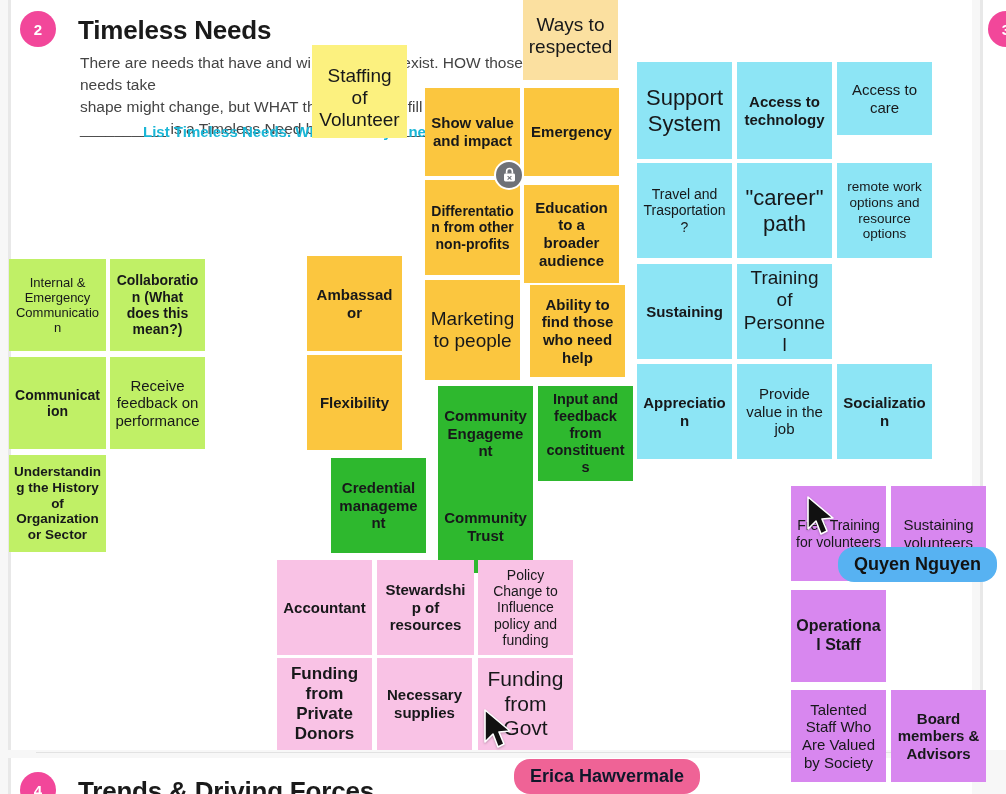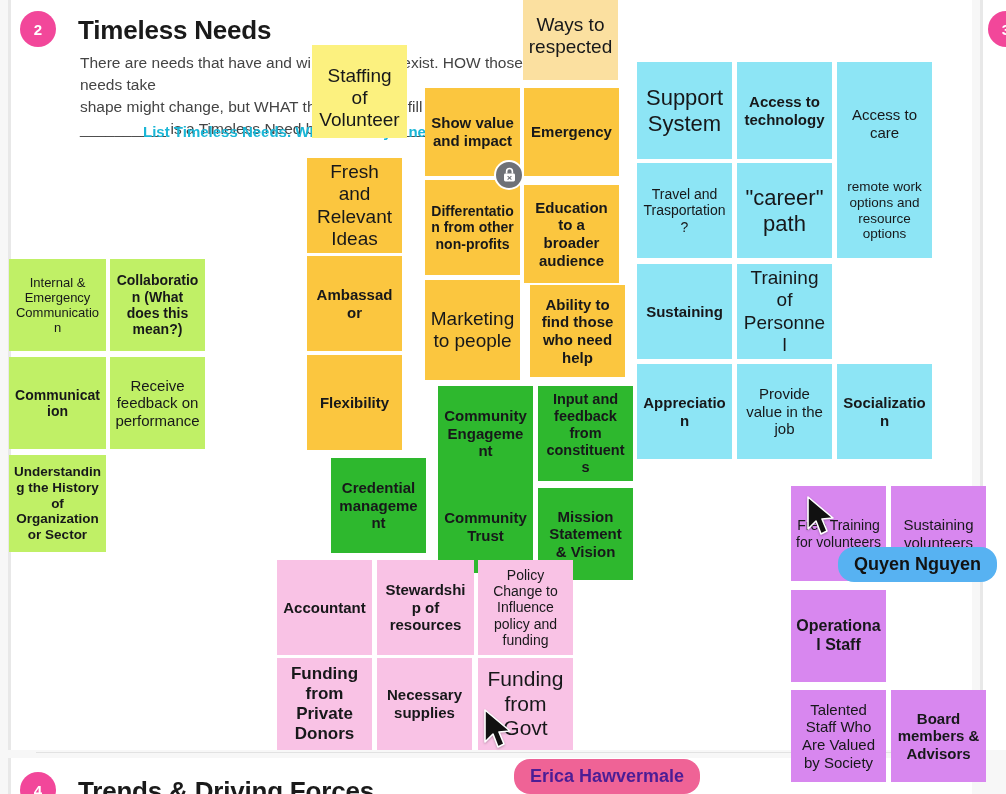--- a/index.html
+++ b/index.html
@@ -119,21 +119,21 @@
     position: absolute;
     z-index: 61;
     border-radius: 16px;
     padding: 7px 16px;
     font-size: 18px;
     font-weight: bold;
     color: #121212;
     white-space: nowrap;
   }
   .lbl-blue { background: #57b2f2; }
-  .lbl-pink { background: #ef6396; color: #4c1d95; }
+  .lbl-pink { background: #ef6396; color: #0f172a; }
 </style>
 </head>
 <body>
 
 <div id="board">
 
   <div class="frame" style="left:8px; top:-18px; width:964px; height:768px;"></div>
   <div class="frame" style="left:980px; top:-18px; width:200px; height:768px;"></div>
   <div class="frame" style="left:8px; top:758px; width:964px; height:200px;"></div>
 
@@ -186,23 +186,20 @@
 
   <div class="note n-cream t-n" style="left:523px; top:-8px; width:95px; height:88px; font-size:19px;">
     <span>Ways to respected</span>
   </div>
 
   <div class="note n-orange t-b" style="left:425px; top:88px; width:95px; height:88px; font-size:15px;">
     <span>Show value and impact</span>
   </div>
   <div class="note n-orange t-b" style="left:524px; top:88px; width:95px; height:88px; font-size:15px;">
     <span>Emergency</span>
-  </div>
-  <div class="note n-orange t-n" style="left:307px; top:158px; width:95px; height:95px; font-size:19px;">
-    <span>Fresh and Relevant Ideas</span>
   </div>
   <div class="note n-orange t-b" style="left:425px; top:180px; width:95px; height:95px; font-size:14px;">
     <span>Differentation from other non-profits</span>
   </div>
   <div class="note n-orange t-b" style="left:524px; top:185px; width:95px; height:98px; font-size:15px;">
     <span>Education to a broader audience</span>
   </div>
   <div class="note n-orange t-b" style="left:307px; top:256px; width:95px; height:95px; font-size:15px;">
     <span>Ambassador</span>
   </div>
@@ -229,31 +226,28 @@
   </div>
   <div class="note n-green t-b" style="left:538px; top:386px; width:95px; height:95px; font-size:14.5px;">
     <span>Input and feedback from constituents</span>
   </div>
   <div class="note n-green t-b" style="left:331px; top:458px; width:95px; height:95px; font-size:15px;">
     <span>Credential management</span>
   </div>
   <div class="note n-green t-b" style="left:438px; top:481px; width:95px; height:92px; font-size:15px;">
     <span>Community Trust</span>
   </div>
-  <div class="note n-green t-b" style="left:538px; top:488px; width:95px; height:92px; font-size:15px;">
-    <span>Mission Statement &amp; Vision</span>
-  </div>
 
   <div class="note n-blue t-n" style="left:637px; top:62px; width:95px; height:97px; font-size:22px;">
     <span>Support System</span>
   </div>
   <div class="note n-blue t-b" style="left:737px; top:62px; width:95px; height:97px; font-size:15px;">
     <span>Access to technology</span>
   </div>
-  <div class="note n-blue t-n" style="left:837px; top:62px; width:95px; height:123px; font-size:15px;">
+  <div class="note n-blue t-n" style="left:837px; top:62px; width:95px; height:73px; font-size:15px;">
     <span>Access to care</span>
   </div>
   <div class="note n-blue t-n" style="left:637px; top:163px; width:95px; height:95px; font-size:14px;">
     <span>Travel and Trasportation?</span>
   </div>
   <div class="note n-blue t-n" style="left:737px; top:163px; width:95px; height:95px; font-size:22px;">
     <span>"career" path</span>
   </div>
   <div class="note n-blue t-n" style="left:837px; top:163px; width:95px; height:95px; font-size:13.5px;">
     <span>remote work options and resource options</span>

